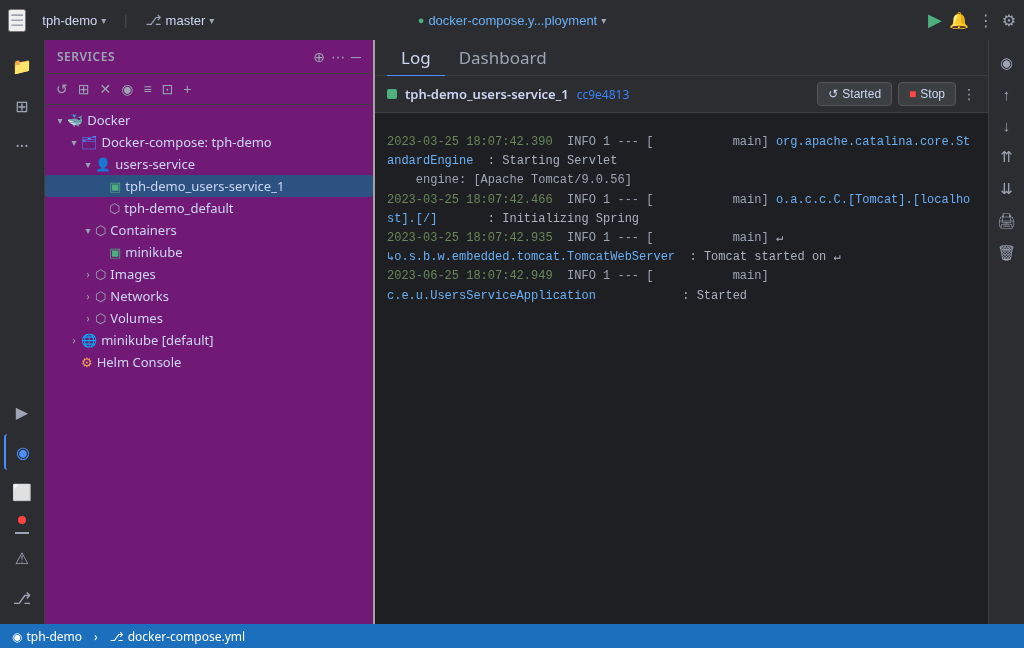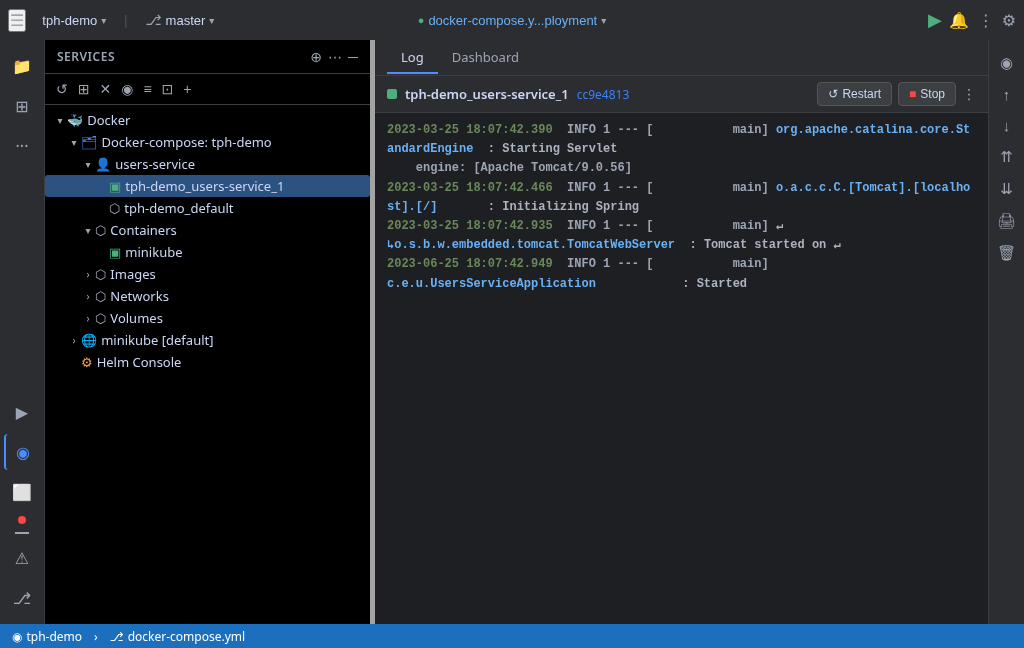--- a/index.html
+++ b/index.html
@@ -73,24 +73,24 @@
       width: 36px; height: 36px;
       display: flex; align-items: center; justify-content: center;
       border-radius: 4px; cursor: pointer; color: #9da5b4; font-size: 16px;
     }
     .icon-bar-item.active { color: #4c8dff; border-left: 2px solid #4c8dff; }
     .icon-bar-spacer { flex: 1; }
 
     
     .services-panel {
       width: 330px;
-      background: #000000;
-      display: flex;
-      flex-direction: column;
-      border-right: 5px solid #a3a3a3;
+      background: #701a75;
+      display: flex;
+      flex-direction: column;
+      border-right: 2px solid #a3a3a3;
       flex-shrink: 0;
     }
     .services-header {
       display: flex;
       align-items: center;
       padding: 8px 12px;
       font-size: 12px;
       font-weight: 600;
       text-transform: uppercase;
       color: #9da5b4;
@@ -150,21 +150,21 @@
       display: flex;
       align-items: center;
       background: #2b2d30;
       border-bottom: 1px solid #3c3f41;
       padding: 0 12px;
       height: 36px;
     }
     .log-tab {
       padding: 6px 14px;
       cursor: pointer;
-      font-size: 13px;
+      font-size: 17px;
       color: #9da5b4;
       border-bottom: 2px solid transparent;
       margin-bottom: -1px;
     }
     .log-tab.active { color: #cdd6f4; border-bottom: 2px solid #4c8dff; }
 
     .log-service-bar {
       display: flex;
       align-items: center;
       padding: 6px 12px;
@@ -184,28 +184,27 @@
     .stop-btn {
       display: flex; align-items: center; gap: 4px;
       background: #3c3f41; border: 1px solid #555; color: #cdd6f4;
       padding: 4px 10px; border-radius: 4px; cursor: pointer; font-size: 12px;
     }
     .stop-icon { color: #f44; font-size: 12px; }
 
     .log-body {
       flex: 1;
       overflow-y: auto;
-      padding: 8px 12px;
+      padding: 20px 12px;
       font-family: 'Consolas', 'Courier New', monospace;
       font-size: 12px;
       line-height: 1.6;
       color: #abb2bf;
       background: #1e1f22;
       position: relative;
-      font-weight: bold;
     }
     .log-body::-webkit-scrollbar { width: 8px; }
     .log-body::-webkit-scrollbar-thumb { background: #4a4d52; border-radius: 3px; }
 
     .log-line { white-space: pre-wrap; word-break: break-all; }
     .log-ts { color: #6a8759; }
     .log-main { color: #9da5b4; }
     .log-class { color: #6ab0f5; }
     .log-msg { color: #abb2bf; }
 
@@ -400,21 +399,21 @@
         <div class="log-tab">Dashboard</div>
       </div>
 
       <div class="log-service-bar">
         <div class="service-dot"></div>
         <span class="service-name">tph-demo_users-service_1</span>
         <span class="service-id">cc9e4813</span>
         <div class="log-actions">
           <button class="restart-btn">
             <span>↺</span>
-            <span>Restart</span>
+            <span>Started</span>
           </button>
           <button class="stop-btn">
             <span class="stop-icon">■</span>
             <span>Stop</span>
           </button>
           <button class="hdr-btn">⋮</button>
         </div>
       </div>
 
       <div class="log-body">

